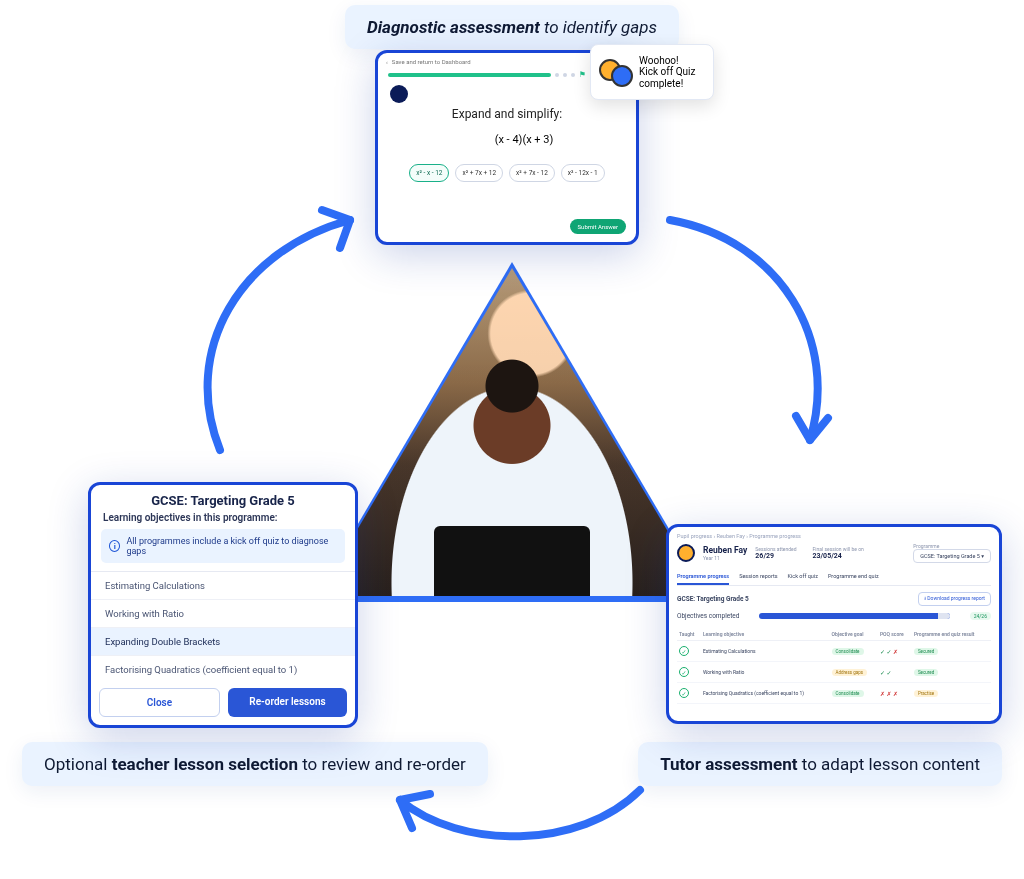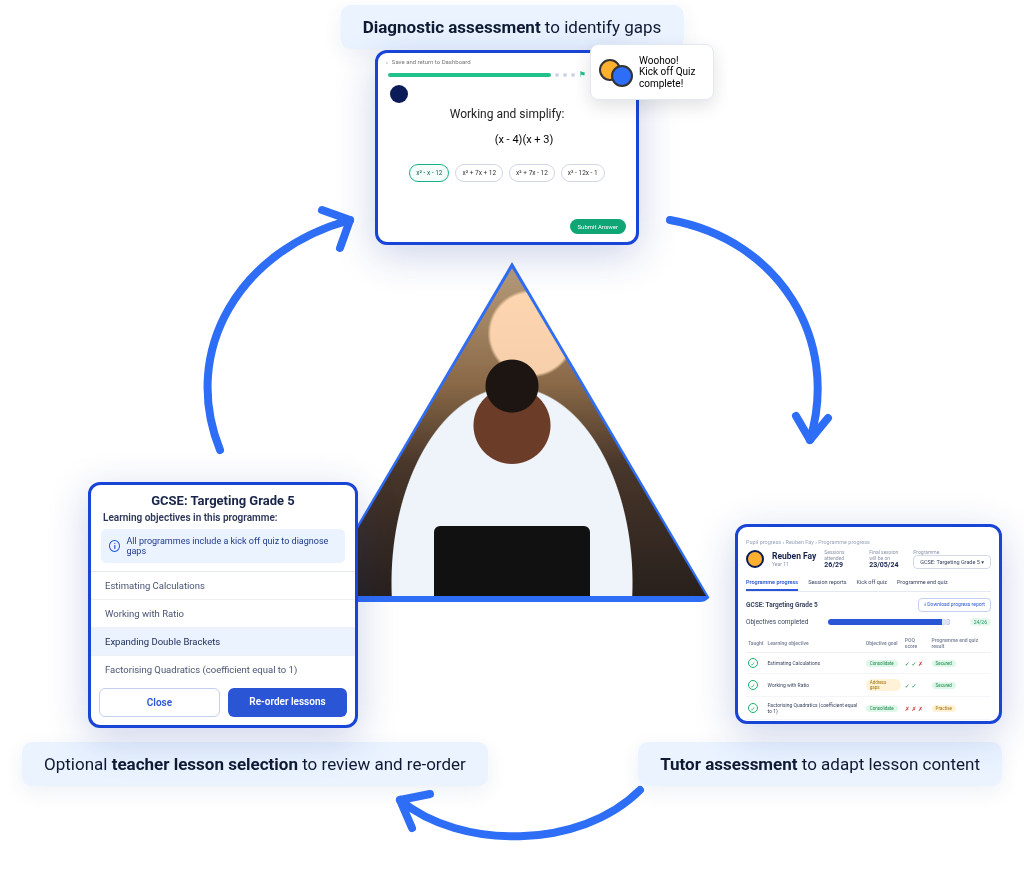--- a/index.html
+++ b/index.html
@@ -17,21 +17,21 @@
     position: absolute;
     background: #eaf3ff;
     border-radius: 10px;
     padding: 12px 22px;
     font-size: 17px;
     color: #0f1a33;
     white-space: nowrap;
     box-shadow: 0 6px 20px rgba(30,60,140,.08);
   }
   .callout b { font-weight: 700; }
-  #callout-top { top: 5px; left: 50%; transform: translateX(-50%); }
+  #callout-top { top: 5px; left: 50%; transform: translateX(-50%); font-style: italic; }
   #callout-left { top: 742px; left: 22px; }
   #callout-right { top: 742px; right: 22px; }
 
   
   .arrow { position: absolute; }
 
   
   #triangle-wrap {
     position: absolute;
     top: 262px; left: 312px;
@@ -140,23 +140,23 @@
   #card-prog .li { padding:8px 14px; font-size:9.5px; color:#4a5573; border-bottom:1px solid #eef0f6; }
   #card-prog .li.hl { background:#eaf3ff; color:#1a2a55; }
   #card-prog .btns { display:flex; gap:8px; padding:8px 8px; }
   #card-prog .btn { flex:1; text-align:center; font-size:10px; padding:8px 0; border-radius:6px; font-weight:600;}
   #card-prog .btn.close { border:1px solid #c3d0ef; color:#2a56d6; background:#fff; }
   #card-prog .btn.reorder { background:#2a56d6; color:#fff; }
 
   
   #card-dash {
     top: 524px; right: 22px;
-    width: 267px; height: 200px;
+    width: 336px; height: 200px;
     font-size:6.5px; color:#3a4561;
-    padding:12px 8px;
+    padding:6px 8px;
   }
   #card-dash .crumbs { color:#9aa4bd; font-size:5.5px; }
   #card-dash .top {
     display:flex; align-items:center; gap:8px; margin-top:4px;
   }
   #card-dash .ava { width:18px;height:18px;border-radius:50%;background:#ffb02e;border:2px solid #0b1b58;}
   #card-dash .name { font-weight:700; font-size:8.5px; color:#16214a;}
   #card-dash .year { font-size:5px; color:#8c95ad;}
   #card-dash .meta { flex:1; display:flex; gap:16px; font-size:5px; }
   #card-dash .meta div span{display:block;color:#8c95ad;}
@@ -226,21 +226,21 @@
       <div class="dot"></div>
       <div class="dot"></div>
     <span class="flag">⚑</span>
     <div class="dot"></div>
       <div class="dot"></div>
       <div class="dot"></div>
       <div class="dot"></div>
       <div class="dot"></div>
   </div>
   <span class="avatar"></span>
-  <div class="qtitle">Working and simplify:</div>
+  <div class="qtitle">Expand and simplify:</div>
   <div class="expr">(x - 4)(x + 3)</div>
   <div class="opts">
       <div class="opt sel">x² - x - 12</div>
       <div class="opt">x² + 7x + 12</div>
       <div class="opt">x² + 7x - 12</div>
       <div class="opt">x² - 12x - 1</div>
     </div>
   <div class="submit">Submit Answer</div>
 </div>
 

